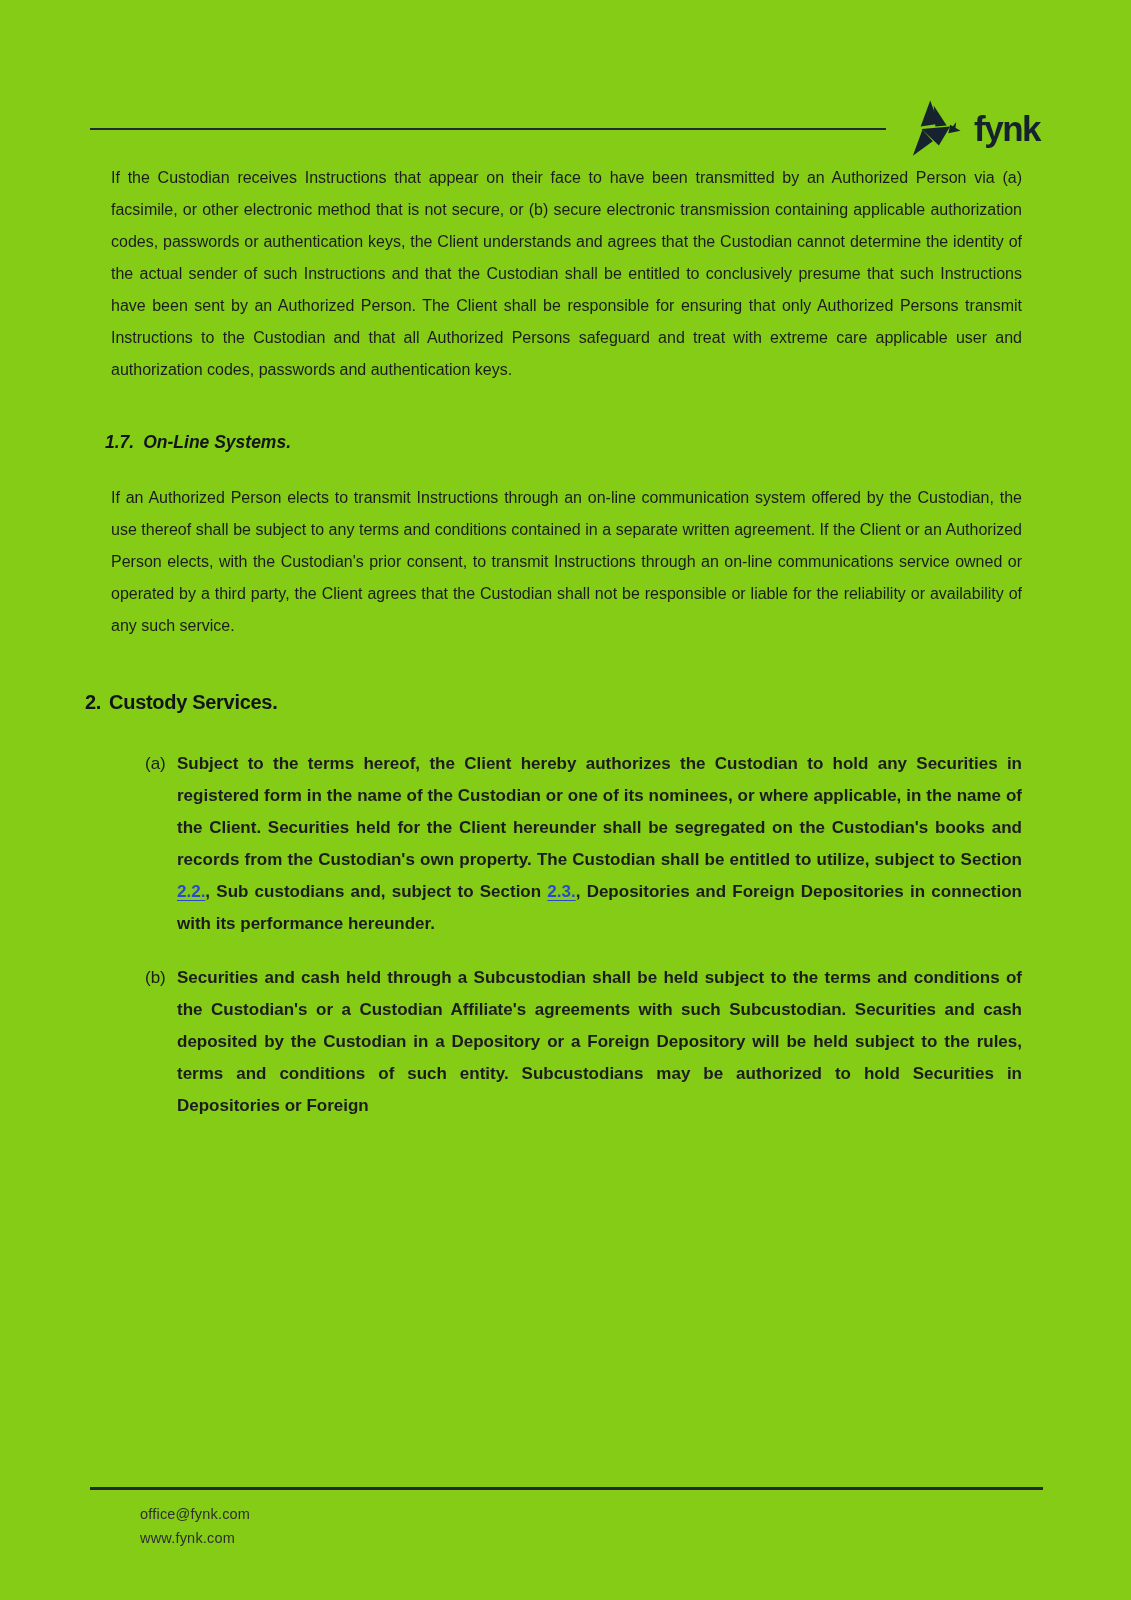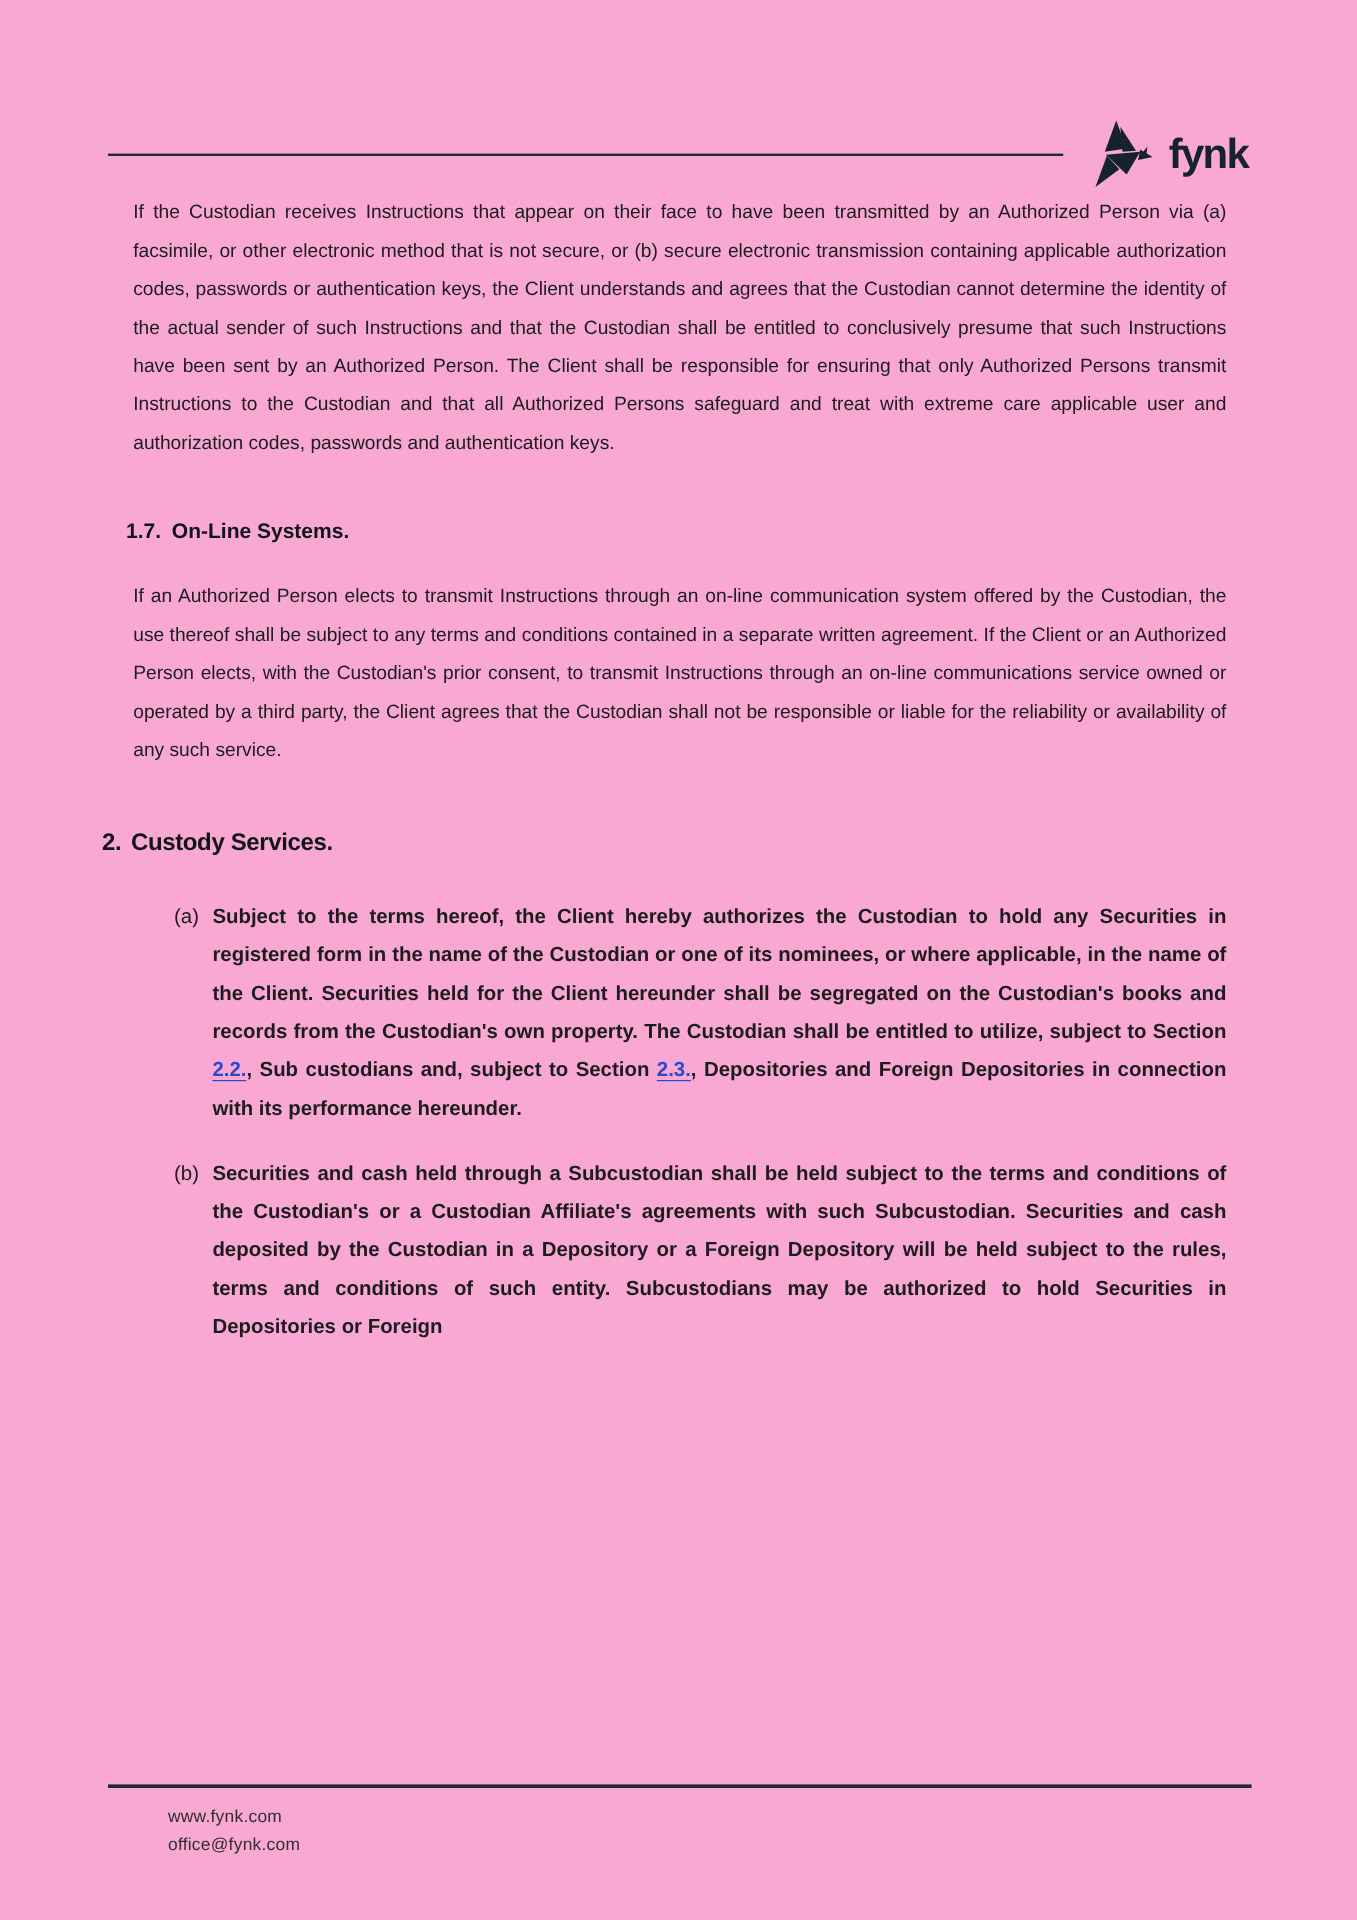--- a/index.html
+++ b/index.html
@@ -4,21 +4,21 @@
 <style>
   * { margin: 0; padding: 0; box-sizing: border-box; }
   html, body { background: #ffffff; }
   body {
     width: 1131px; height: 1600px;
     font-family: "Liberation Sans", sans-serif;
     color: #1a1a1a;
     position: relative;
     overflow: hidden;
   }
-  .page { width: 1131px; height: 1600px; position: relative; background: #f9a8d4; }
+  .page { width: 1131px; height: 1600px; position: relative; background: #84cc16; }
 
   
   .header {
     margin: 0 91px 0 90px;
     padding-top: 100px;
     display: flex;
     align-items: center;
     height: 158px;
   }
   .header-rule {
@@ -46,20 +46,21 @@
     color: #1c1c1e;
   }
   .intro { margin-top: 4px; }
 
   .sec-heading {
     margin: 44px 0 0 20px;
     font-size: 17.5px;
     font-weight: 700;
     color: #111418;
     line-height: 24px;
+    font-style: italic;
   }
   .sec-heading .sec-num { display: inline-block; margin-right: 9px; }
 
   .sec-body { margin-top: 28px; }
 
   .h1 {
     margin-top: 42px;
     font-size: 20px;
     font-weight: 700;
     line-height: 36px;
@@ -148,18 +149,18 @@
     <div class="list-item item-b">
       <span class="label">(b)</span>
       <span class="item-text">Securities and cash held through a Subcustodian shall be held subject to the terms and conditions of the Custodian's or a Custodian Affiliate's agreements with such Subcustodian. Securities and cash deposited by the Custodian in a Depository or a Foreign Depository will be held subject to the rules, terms and conditions of such entity. Subcustodians may be authorized to hold Securities in Depositories or Foreign</span>
     </div>
 
   </div>
 
   <div class="footer">
     <div class="footer-rule"></div>
     <div class="footer-lines">
+      <div>office@fynk.com</div>
       <div>www.fynk.com</div>
-      <div>office@fynk.com</div>
     </div>
   </div>
 
 </div>
 
 </body></html>

